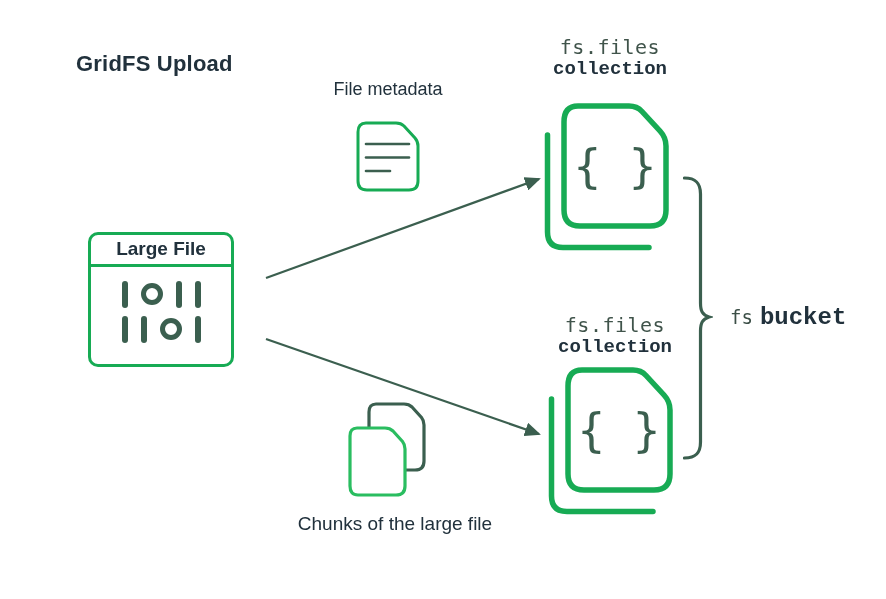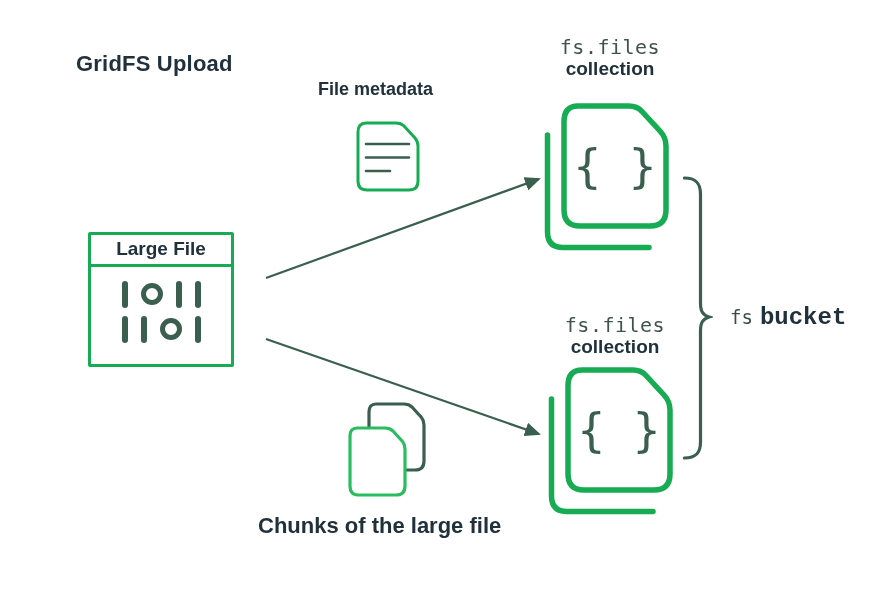--- a/index.html
+++ b/index.html
@@ -14,39 +14,39 @@
     position:relative;width:886px;height:599px;background:var(--bg);
     font-family:"Liberation Sans",sans-serif;overflow:hidden;
   }
   .abs{position:absolute;}
   .mono{font-family:"DejaVu Sans Mono",monospace;}
   .diagram-title{
     left:76px;top:51px;font-size:22px;font-weight:bold;color:var(--dark);
     letter-spacing:.2px;
     text-align:right;
   }
-  .caption{font-weight:bold;color:var(--dark);text-align:left;}
+  .caption{font-weight:normal;color:var(--dark);text-align:center;}
   .label-block{text-align:center;line-height:22px;}
   .label-block .name{font-size:20px;color:#40544b;letter-spacing:.5px;}
-  .label-block .type{font-size:19px;font-weight:bold;color:var(--dark);}
+  .label-block .type{font-size:19px;font-weight:bold;color:var(--dark);font-family:Liberation Mono, monospace;}
   .stroke-green{stroke:var(--green);}
   .stroke-green-light{stroke:var(--green-light);}
   .stroke-teal{stroke:var(--teal);}
   .fill-teal{fill:var(--teal);}
   .fill-white{fill:#ffffff;}
   .no-fill{fill:none;}
   .doc-braces{
     display:flex;align-items:center;justify-content:center;
     font-family:"DejaVu Sans Mono",monospace;font-size:46px;color:var(--teal);
     pointer-events:none;
   }
   
   .large-file{
     left:88px;top:232px;width:146px;height:135px;box-sizing:border-box;
-    border:3.5px solid var(--green);border-radius:2px;background:#fff;
+    border:3.5px solid var(--green);border-radius:10px;background:#fff;
   }
   .large-file-header{
     height:29px;line-height:28px;text-align:center;font-size:19px;font-weight:bold;
     color:var(--dark);border-bottom:3.5px solid var(--green);
   }
   .binary-body{
     display:flex;flex-direction:column;align-items:center;gap:7px;padding-top:13px;
   }
   .binary-row{display:flex;align-items:center;justify-content:center;gap:13px;height:28px;}
   .bit{display:inline-block;box-sizing:border-box;}
@@ -128,21 +128,21 @@
   <div class="abs doc-braces" style="left:565px;top:367px;width:108px;height:126px;">{ }</div>
 
   <svg class="abs" style="left:346px;top:400px" width="92" height="102">
     <g transform="translate(21,2)">
       <path d="M9 2 H37 Q42 2 45 5 L54.5 15.5 Q57 18.5 57 23 V59 Q57 68 48 68 H10 Q2 68 2 59 V10 Q2 2 9 2 Z" class="no-fill stroke-teal" stroke-width="3.2" stroke-linejoin="round"></path>
     </g>
     <g transform="translate(2,26)">
       <path d="M9 2 H37 Q42 2 45 5 L54.5 15.5 Q57 18.5 57 23 V60 Q57 69 48 69 H10 Q2 69 2 60 V10 Q2 2 9 2 Z" class="fill-white stroke-green-light" stroke-width="3.2" stroke-linejoin="round"></path>
     </g>
   </svg>
-  <div class="abs caption" style="left:258px;top:513px;width:250px;font-size:22px;">Chunks of the large file</div>
+  <div class="abs caption" style="left:270px;top:513px;width:250px;font-size:19px;">Chunks of the large file</div>
 
   <svg class="abs" style="left:683px;top:176px" width="30" height="286">
     <path d="M1.5 2 C13 2 17.5 7 17.5 18 L17.5 127 C17.5 135 19.5 139 26 141 C19.5 143 17.5 147 17.5 155 L17.5 266 C17.5 277 13 282 1.5 282" class="no-fill stroke-teal" stroke-width="3.2" stroke-linecap="round"></path>
   </svg>
   <div class="abs bucket-label">
     <span class="prefix mono">fs</span>
     <span class="word">bucket</span>
   </div>
 
 </div>

